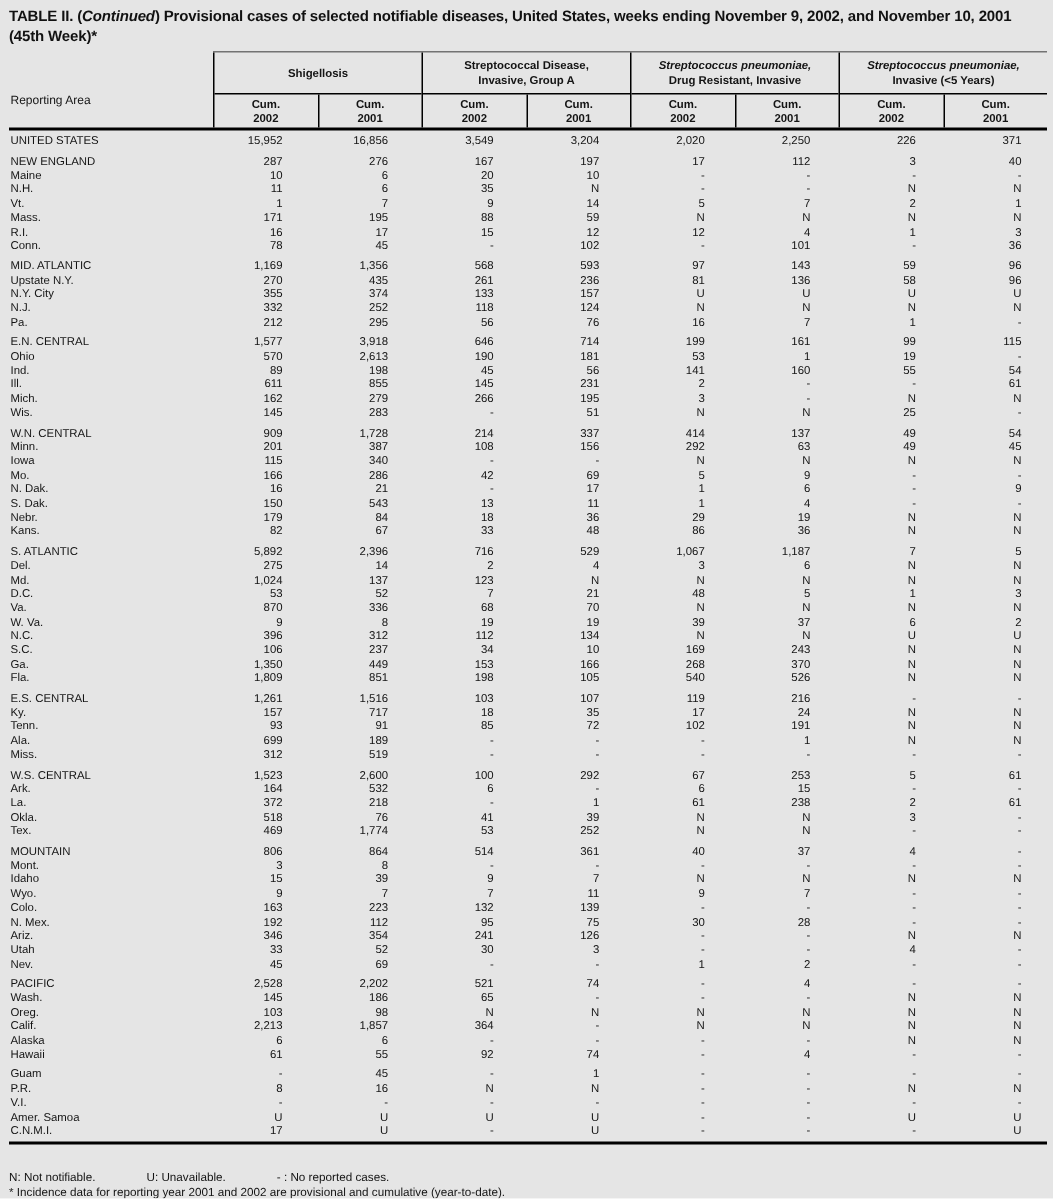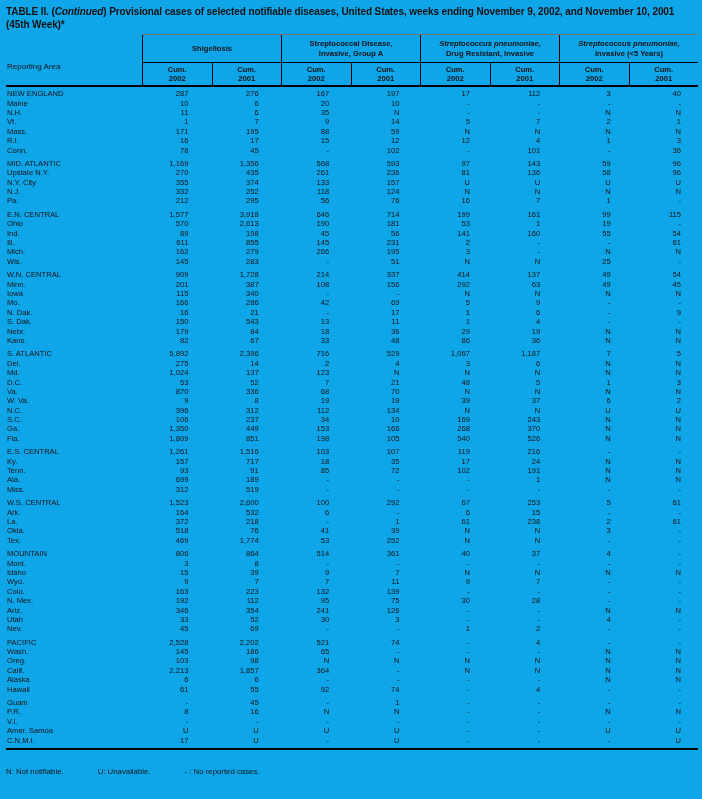--- a/index.html
+++ b/index.html
@@ -1,18 +1,18 @@
 <!DOCTYPE html>
 <html><head>
 <meta charset="utf-8">
 <style>
   html,body{margin:0;padding:0;background:#fff;}
   .page{
     width:702px;height:799px;box-sizing:border-box;
-    padding:5px 4px 0 6px;background:#0ea5e9;color:#141414;
+    padding:5px 4px 0 6px;background:#e5e5e5;color:#141414;
     font-family:"Liberation Sans","DejaVu Sans",sans-serif;
     overflow:hidden;position:relative;
   }
   .title-block{font-weight:bold;font-size:10px;line-height:1.3;letter-spacing:-0.1px;color:#111;}
   .it{font-style:italic;}
   .table{margin-top:3px;}
   
   .thead{display:flex;border-bottom:2px solid #000;}
   .area-head{width:135px;display:flex;align-items:flex-end;font-weight:normal;font-size:8px;padding:0 0 14px 1px;}
   .groups{flex:1;display:flex;border-top:1px solid #737373;justify-content:center;}
@@ -115,20 +115,33 @@
                 <div>2001</div>
               </div>
             </div>
           </div>
         </div>
     </div>
 
     <div class="tbody">
         <div class="section">
           <div class="trow">
+            <div class="cl">UNITED STATES</div>
+            <div class="cv">15,952</div>
+            <div class="cv">16,856</div>
+            <div class="cv">3,549</div>
+            <div class="cv">3,204</div>
+            <div class="cv">2,020</div>
+            <div class="cv">2,250</div>
+            <div class="cv">226</div>
+            <div class="cv">371</div>
+          </div>
+        </div>
+        <div class="section">
+          <div class="trow">
             <div class="cl">NEW ENGLAND</div>
             <div class="cv">287</div>
             <div class="cv">276</div>
             <div class="cv">167</div>
             <div class="cv">197</div>
             <div class="cv">17</div>
             <div class="cv">112</div>
             <div class="cv">3</div>
             <div class="cv">40</div>
           </div>
@@ -868,14 +881,15 @@
         </div>
       </div>
 
   </div>
 
   <div class="legend">
     <span class="li">N: Not notifiable.</span>
     <span class="li">U: Unavailable.</span>
     <span class="li">- : No reported cases.</span>
   </div>
+  <div class="footnote">* Incidence data for reporting year 2001 and 2002 are provisional and cumulative (year-to-date).</div>
 
 </div>
 
 </body></html>

